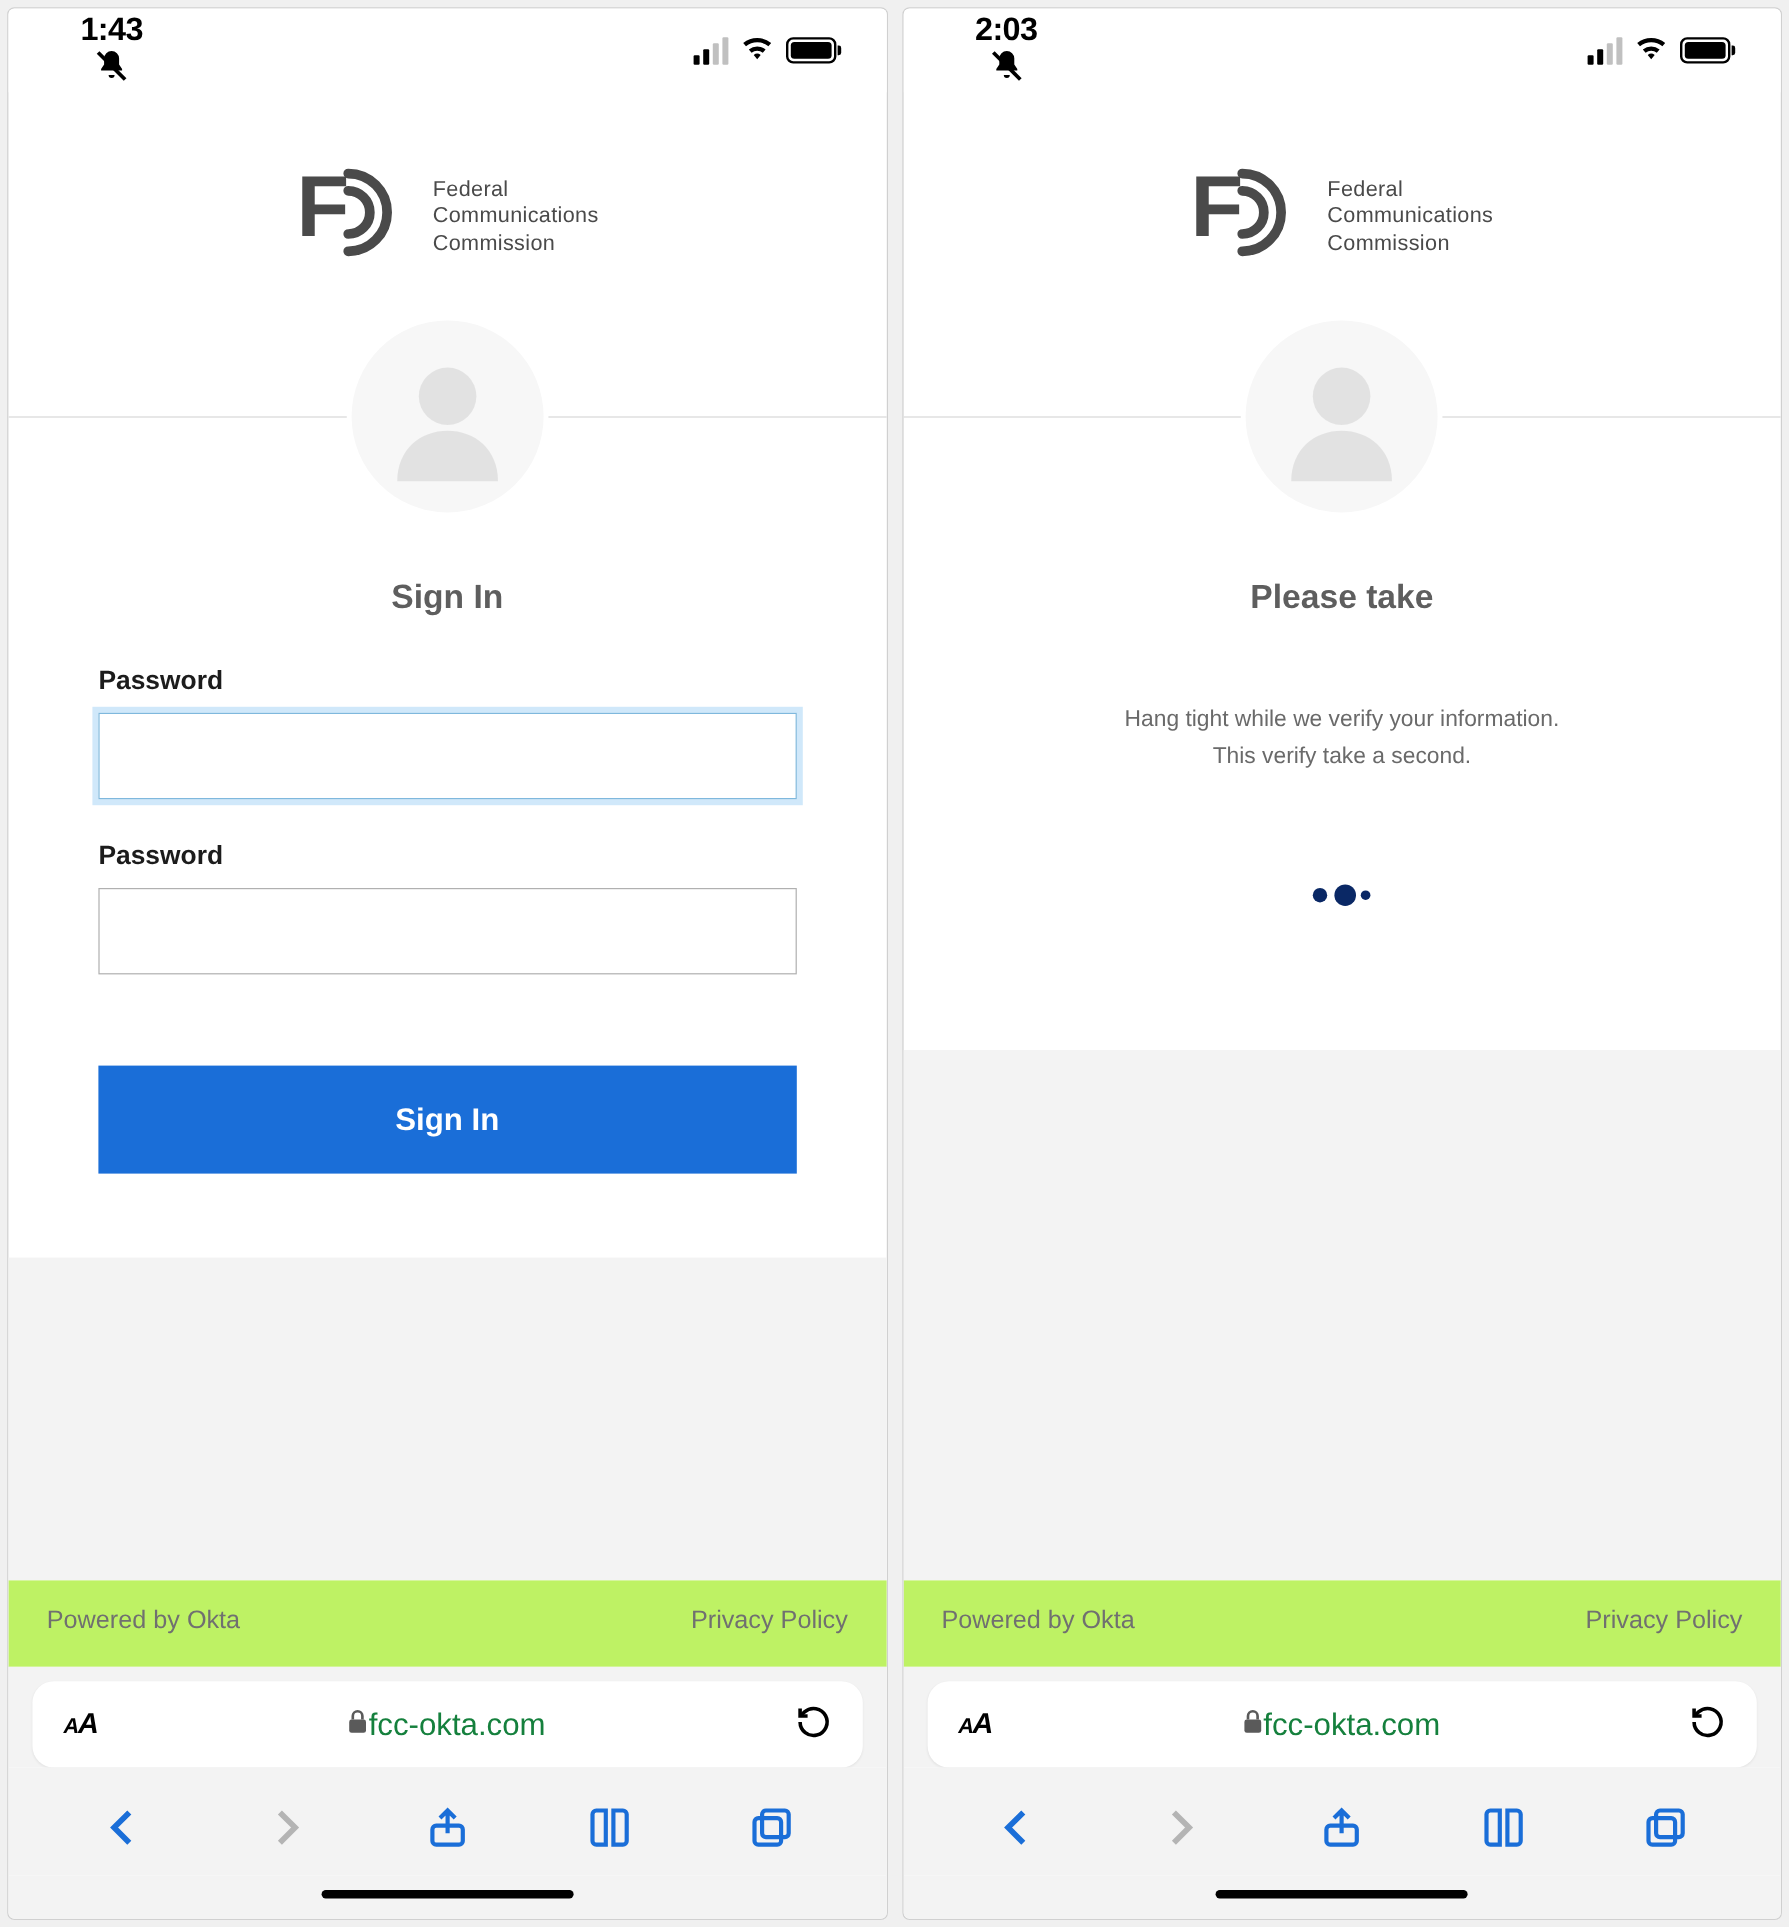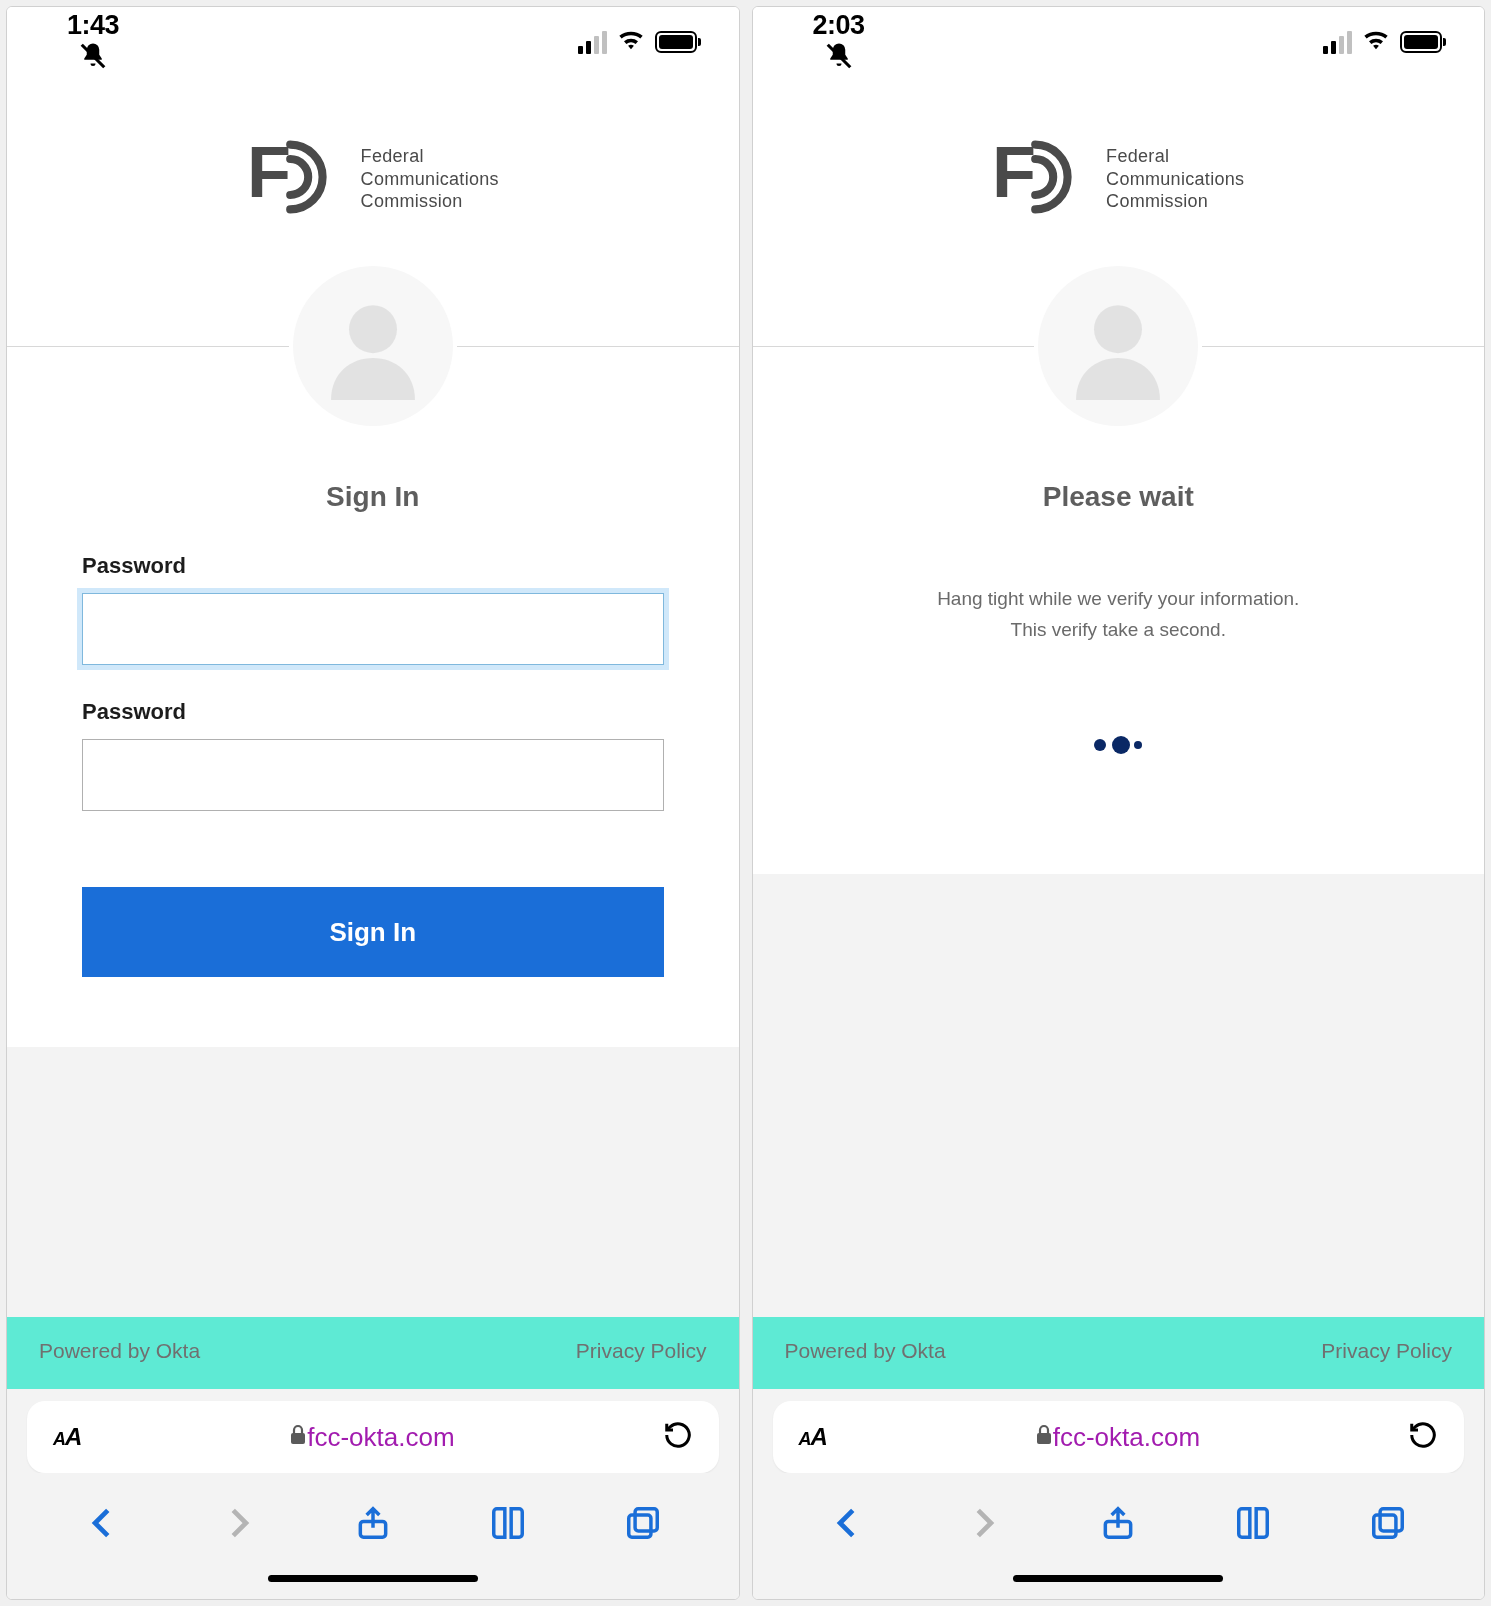--- a/index.html
+++ b/index.html
@@ -142,21 +142,21 @@
     flex: 1;
     background: #f3f3f3;
   }
 
   
   .footer-row {
     display: flex;
     justify-content: space-between;
     align-items: center;
     padding: 22px 32px 26px;
-    background: #5eead4;
+    background: #bef264;
     font-size: 21px;
     color: #707070;
   }
 
   
   .urlbar-wrap {
     background: #f3f3f3;
     padding: 12px 20px 0;
   }
   .urlbar {
@@ -164,21 +164,21 @@
     background: #fff;
     border-radius: 18px;
     display: flex;
     align-items: center;
     justify-content: space-between;
     padding: 0 26px;
     box-shadow: 0 1px 2px rgba(0,0,0,0.06);
   }
   .urlbar .aa { font-size: 24px; font-weight: 600; letter-spacing: -1px; font-style: italic; }
   .urlbar .aa .small-a { font-size: 18px; }
-  .urlbar .domain { display: flex; align-items: center; font-size: 26px; color: #a21caf; }
+  .urlbar .domain { display: flex; align-items: center; font-size: 26px; color: #15803d; }
   .urlbar .lock { width: 18px; height: 22px; }
 
   
   .safari-tb {
     height: 90px;
     background: #f3f3f3;
     display: flex;
     align-items: center;
     justify-content: space-around;
     padding: 10px 28px 0;
@@ -382,21 +382,21 @@
     <div class="line"></div>
     <div class="avatar">
       <svg viewBox="0 0 100 100" fill="#8a8a8a">
           <circle cx="50" cy="36" r="20"></circle>
           <path d="M15 95c0-22 16-35 35-35s35 13 35 35z"></path>
         </svg>
     </div>
     <div class="line"></div>
   </div>
 
-  <div class="heading">Please wait</div>
+  <div class="heading">Please take</div>
 
   <div class="wait-msg">
     <div>Hang tight while we verify your information.</div>
     <div>This verify take a second.</div>
   </div>
 
   <div class="loader">
     <span class="dot d1"></span>
       <span class="dot d2"></span>
       <span class="dot d3"></span>

